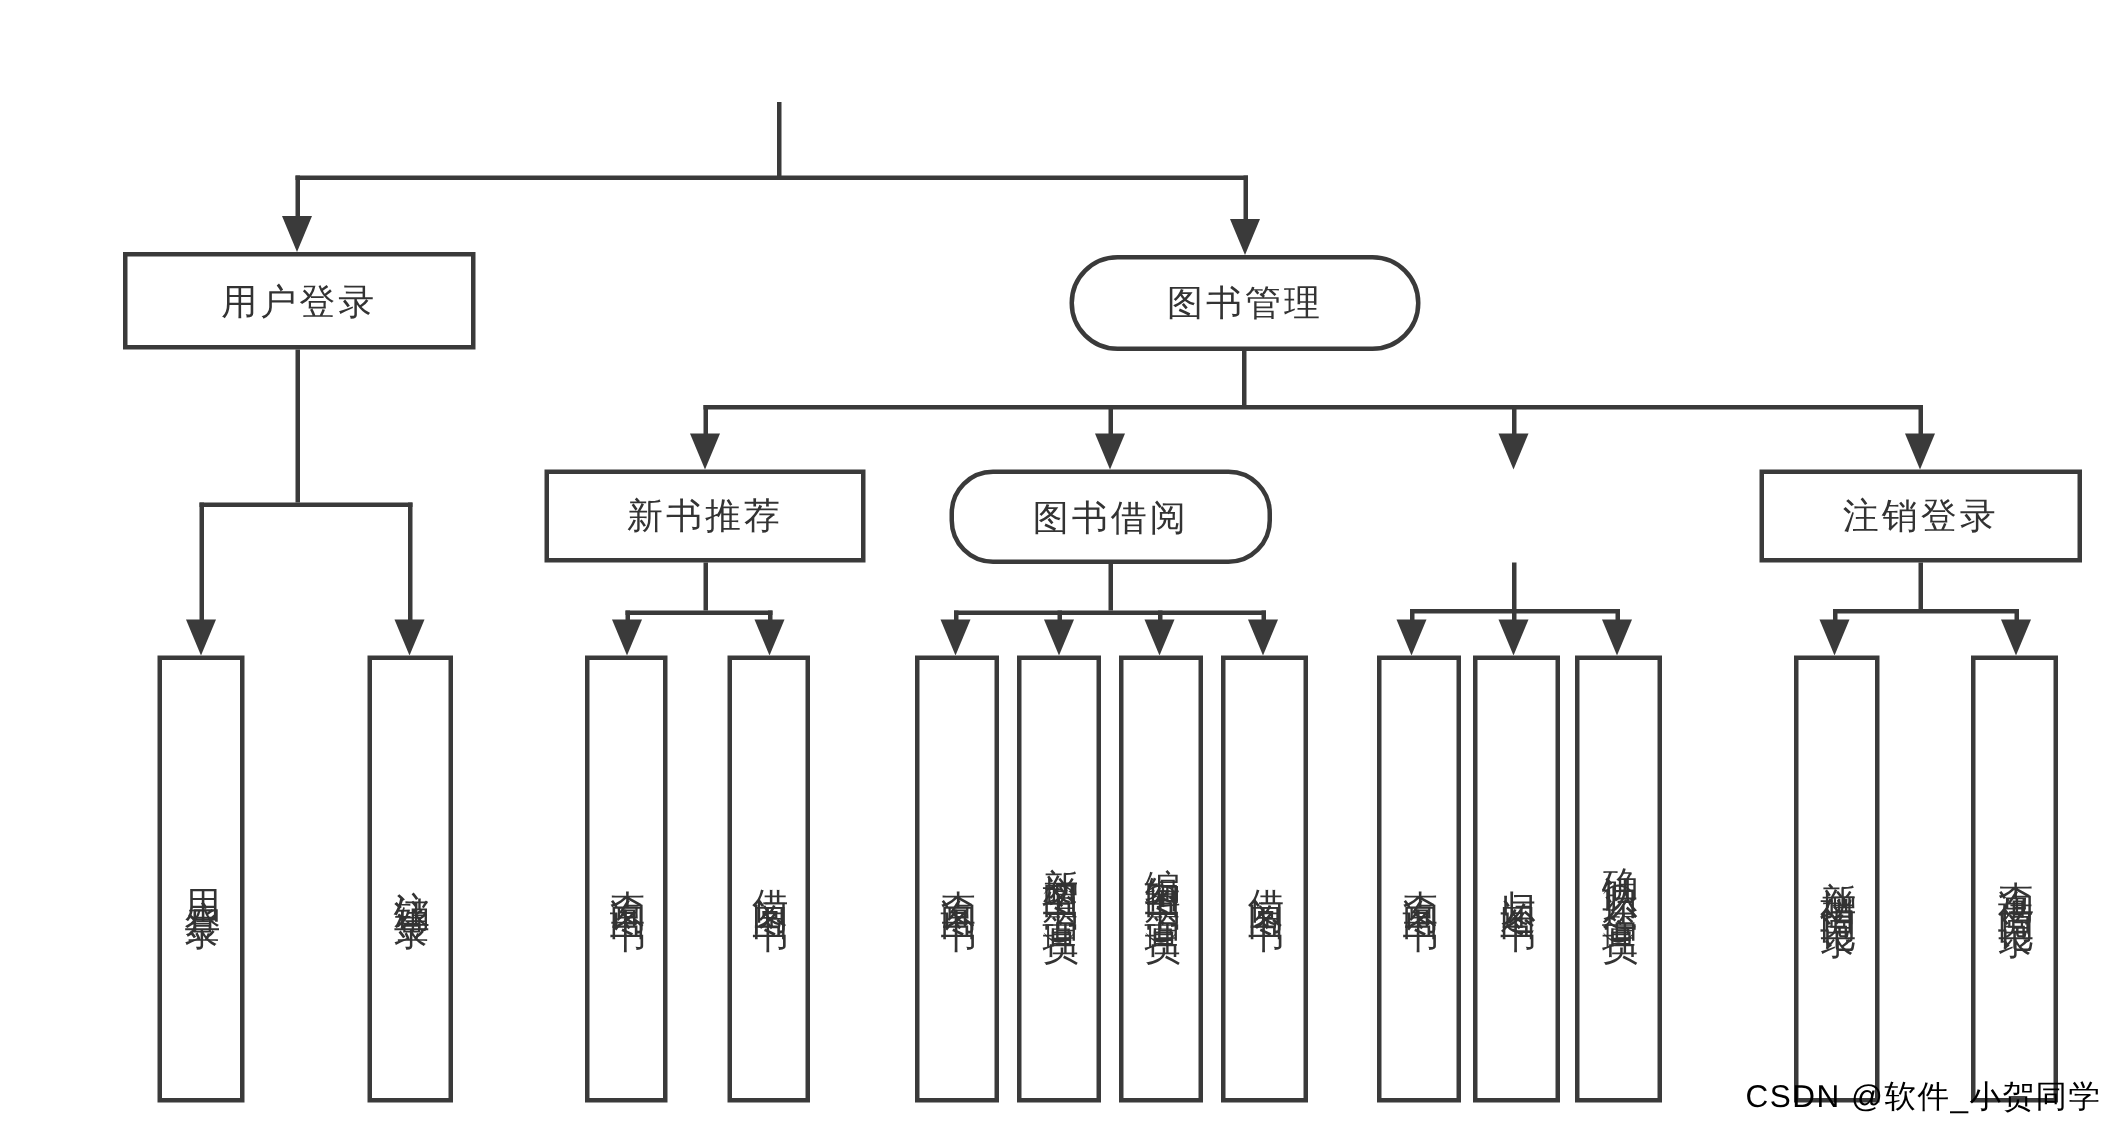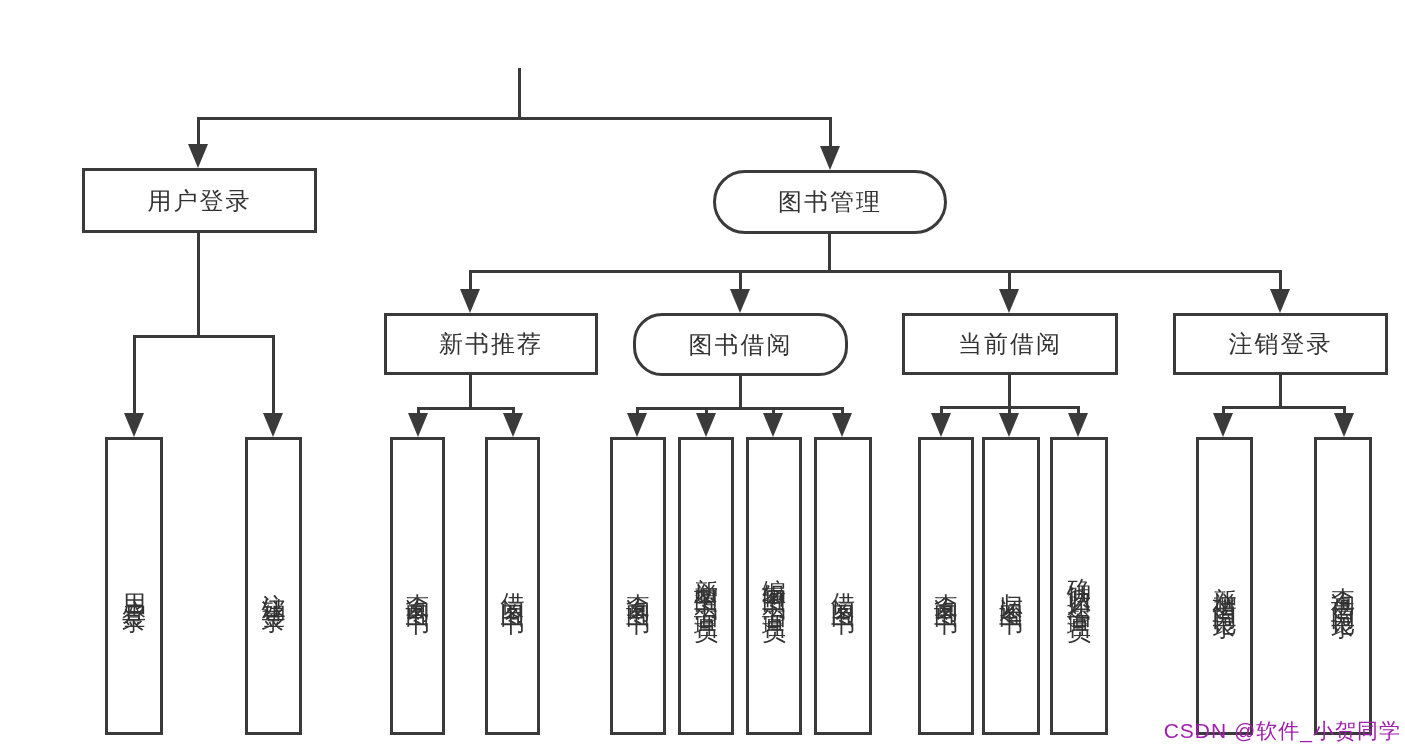--- a/index.html
+++ b/index.html
@@ -30,21 +30,21 @@
   .hline { height:3px; }
   .vline { width:3px; }
   .arrow {
     position:absolute; width:0; height:0;
     border-left:10px solid transparent;
     border-right:10px solid transparent;
     border-top:24px solid #3a3a3a;
   }
   .watermark {
     position:absolute; right:4px; bottom:2px;
-    font-size:21px; letter-spacing:1px; color:#a21caf;
+    font-size:21px; letter-spacing:1px; color:#000000;
     white-space:nowrap;
   }
 </style>
 </head>
 <body>
 
 <div class="canvas">
 
 
   <div class="vline" style="left:518px; top:68px; height:50px;"></div>
@@ -72,28 +72,25 @@
   <div class="hline" style="left:469px; top:270px; width:813px;"></div>
   <div class="vline" style="left:469px; top:270px; height:23px;"></div>
   <div class="arrow" style="left:460px; top:289px;"></div>
   <div class="vline" style="left:739px; top:270px; height:23px;"></div>
   <div class="arrow" style="left:730px; top:289px;"></div>
   <div class="vline" style="left:1008px; top:270px; height:23px;"></div>
   <div class="arrow" style="left:999px; top:289px;"></div>
   <div class="vline" style="left:1279px; top:270px; height:23px;"></div>
   <div class="arrow" style="left:1270px; top:289px;"></div>
 
-  <div class="box" style="left:384px; top:313px; width:214px; height:62px;text-align:center;">
+  <div class="box" style="left:363px; top:313px; width:214px; height:62px;text-align:center;">
     <span>新书推荐</span>
   </div>
   <div class="box" style="left:633px; top:313px; width:215px; height:63px;border-radius:29px;">
     <span>图书借阅</span>
-  </div>
-  <div class="box" style="left:902px; top:313px; width:216px; height:62px;">
-    <span>当前借阅</span>
   </div>
   <div class="box" style="left:1173px; top:313px; width:215px; height:62px;">
     <span>注销登录</span>
   </div>
 
   <div class="vline" style="left:469px; top:375px; height:32px;"></div>
   <div class="hline" style="left:417px; top:407px; width:98px;"></div>
   <div class="vline" style="left:417px; top:407px; height:12px;"></div>
   <div class="arrow" style="left:408px; top:413px;"></div>
   <div class="vline" style="left:512px; top:407px; height:12px;"></div>

